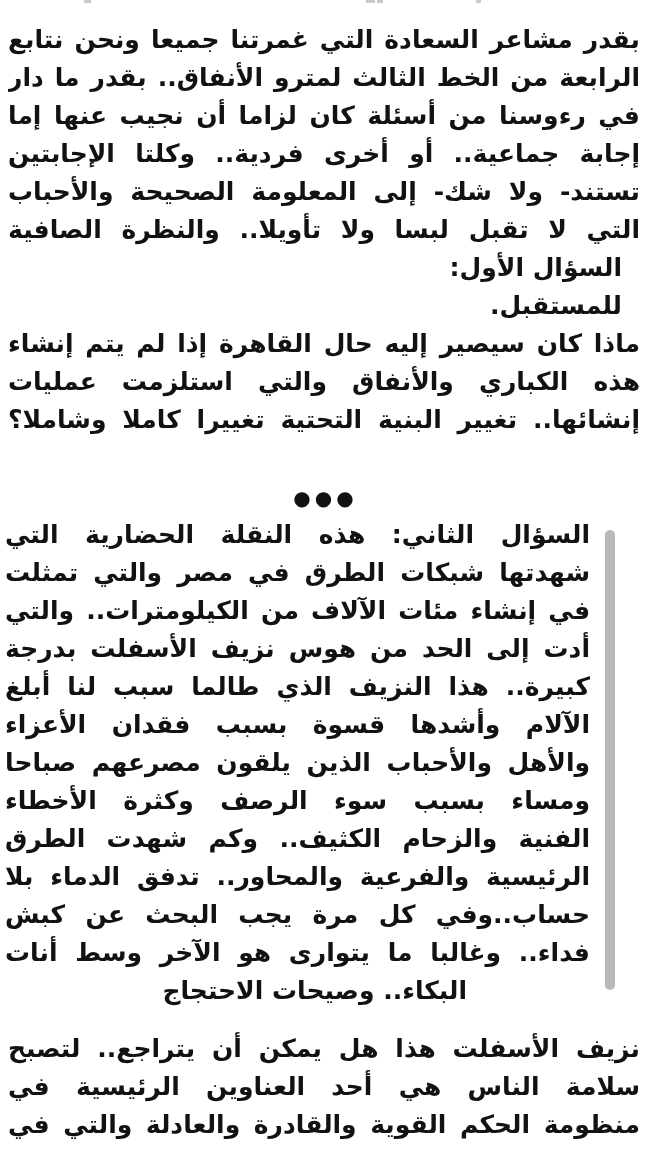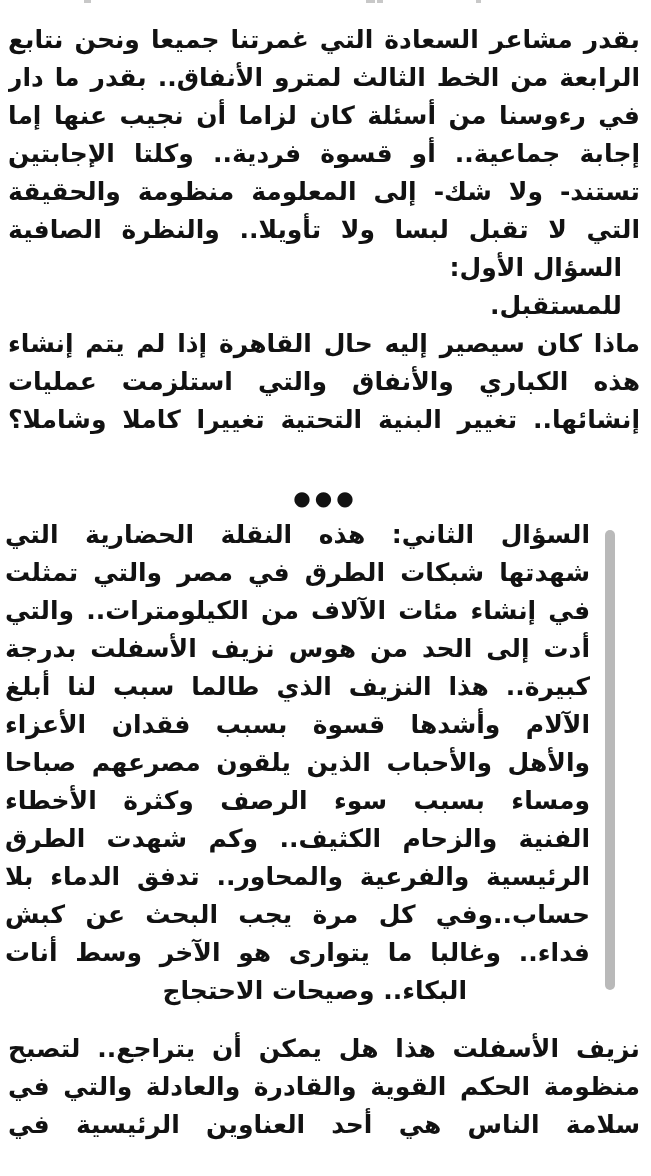--- a/index.html
+++ b/index.html
@@ -67,22 +67,22 @@
 
   <span class="crop-artifact ca-1"></span>
   <span class="crop-artifact ca-2"></span>
   <span class="crop-artifact ca-3"></span>
   <span class="crop-artifact ca-4"></span>
 
   <div class="block block-a">
     <div class="line">بقدر مشاعر السعادة التي غمرتنا جميعا ونحن نتابع</div>
     <div class="line">الرابعة من الخط الثالث لمترو الأنفاق.. بقدر ما دار</div>
     <div class="line">في رءوسنا من أسئلة كان لزاما أن نجيب عنها إما</div>
-    <div class="line">إجابة جماعية.. أو قسوة فردية.. وكلتا الإجابتين</div>
-    <div class="line">تستند- ولا شك- إلى المعلومة منظومة والحقيقة</div>
+    <div class="line">إجابة جماعية.. أو أخرى فردية.. وكلتا الإجابتين</div>
+    <div class="line">تستند- ولا شك- إلى المعلومة الصحيحة والأحباب</div>
     <div class="line">التي لا تقبل لبسا ولا تأويلا.. والنظرة الصافية</div>
     <div class="line short indent-sm">السؤال الأول:</div>
     <div class="line short indent-sm">للمستقبل.</div>
     <div class="line">ماذا كان سيصير إليه حال القاهرة إذا لم يتم إنشاء</div>
     <div class="line">هذه الكباري والأنفاق والتي استلزمت عمليات</div>
     <div class="line">إنشائها.. تغيير البنية التحتية تغييرا كاملا وشاملا؟</div>
   </div>
 
   <div class="separator-row">●●●</div>
 
@@ -99,17 +99,17 @@
     <div class="line">ومساء بسبب سوء الرصف وكثرة الأخطاء</div>
     <div class="line">الفنية والزحام الكثيف.. وكم شهدت الطرق</div>
     <div class="line">الرئيسية والفرعية والمحاور.. تدفق الدماء بلا</div>
     <div class="line">حساب..وفي كل مرة يجب البحث عن كبش</div>
     <div class="line">فداء.. وغالبا ما يتوارى هو الآخر وسط أنات</div>
     <div class="line short indent-b-last">البكاء.. وصيحات الاحتجاج والاعتراض...!</div>
   </div>
 
   <div class="block block-c">
     <div class="line">نزيف الأسفلت هذا هل يمكن أن يتراجع.. لتصبح</div>
+    <div class="line">سلامة الناس هي أحد العناوين الرئيسية في</div>
     <div class="line">منظومة الحكم القوية والقادرة والعادلة والتي في</div>
-    <div class="line">سلامة الناس هي أحد العناوين الرئيسية في</div>
   </div>
 
 </div>
 
 </body></html>

